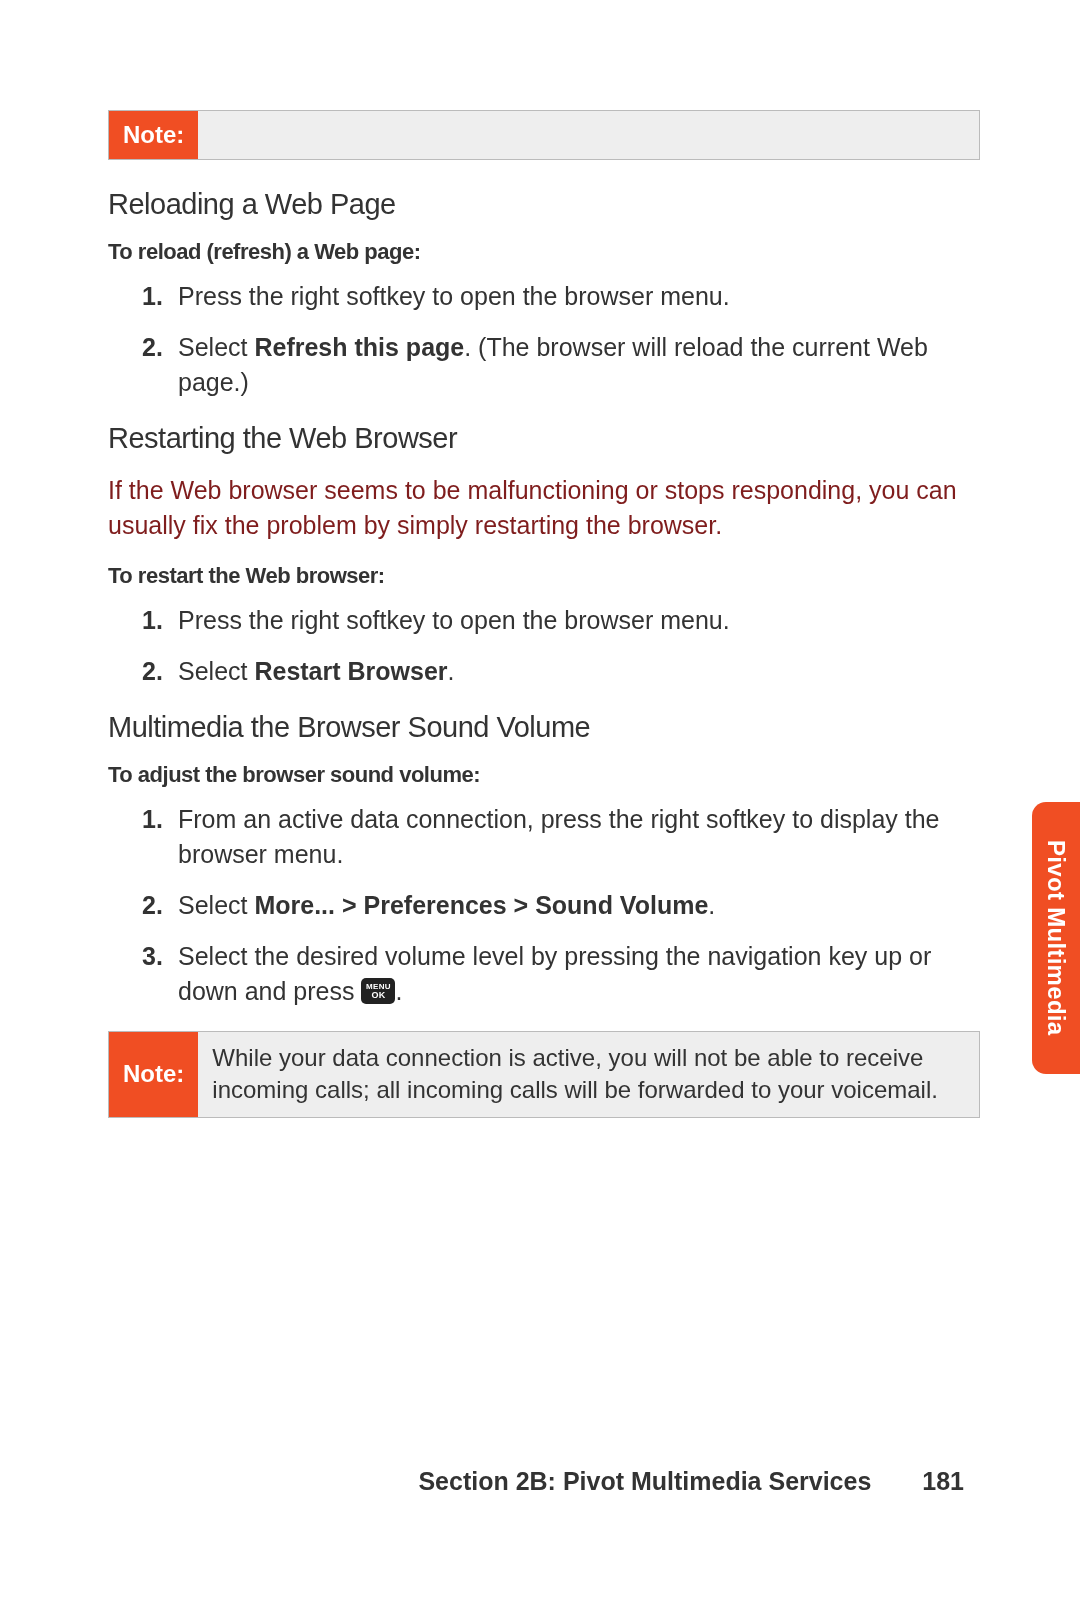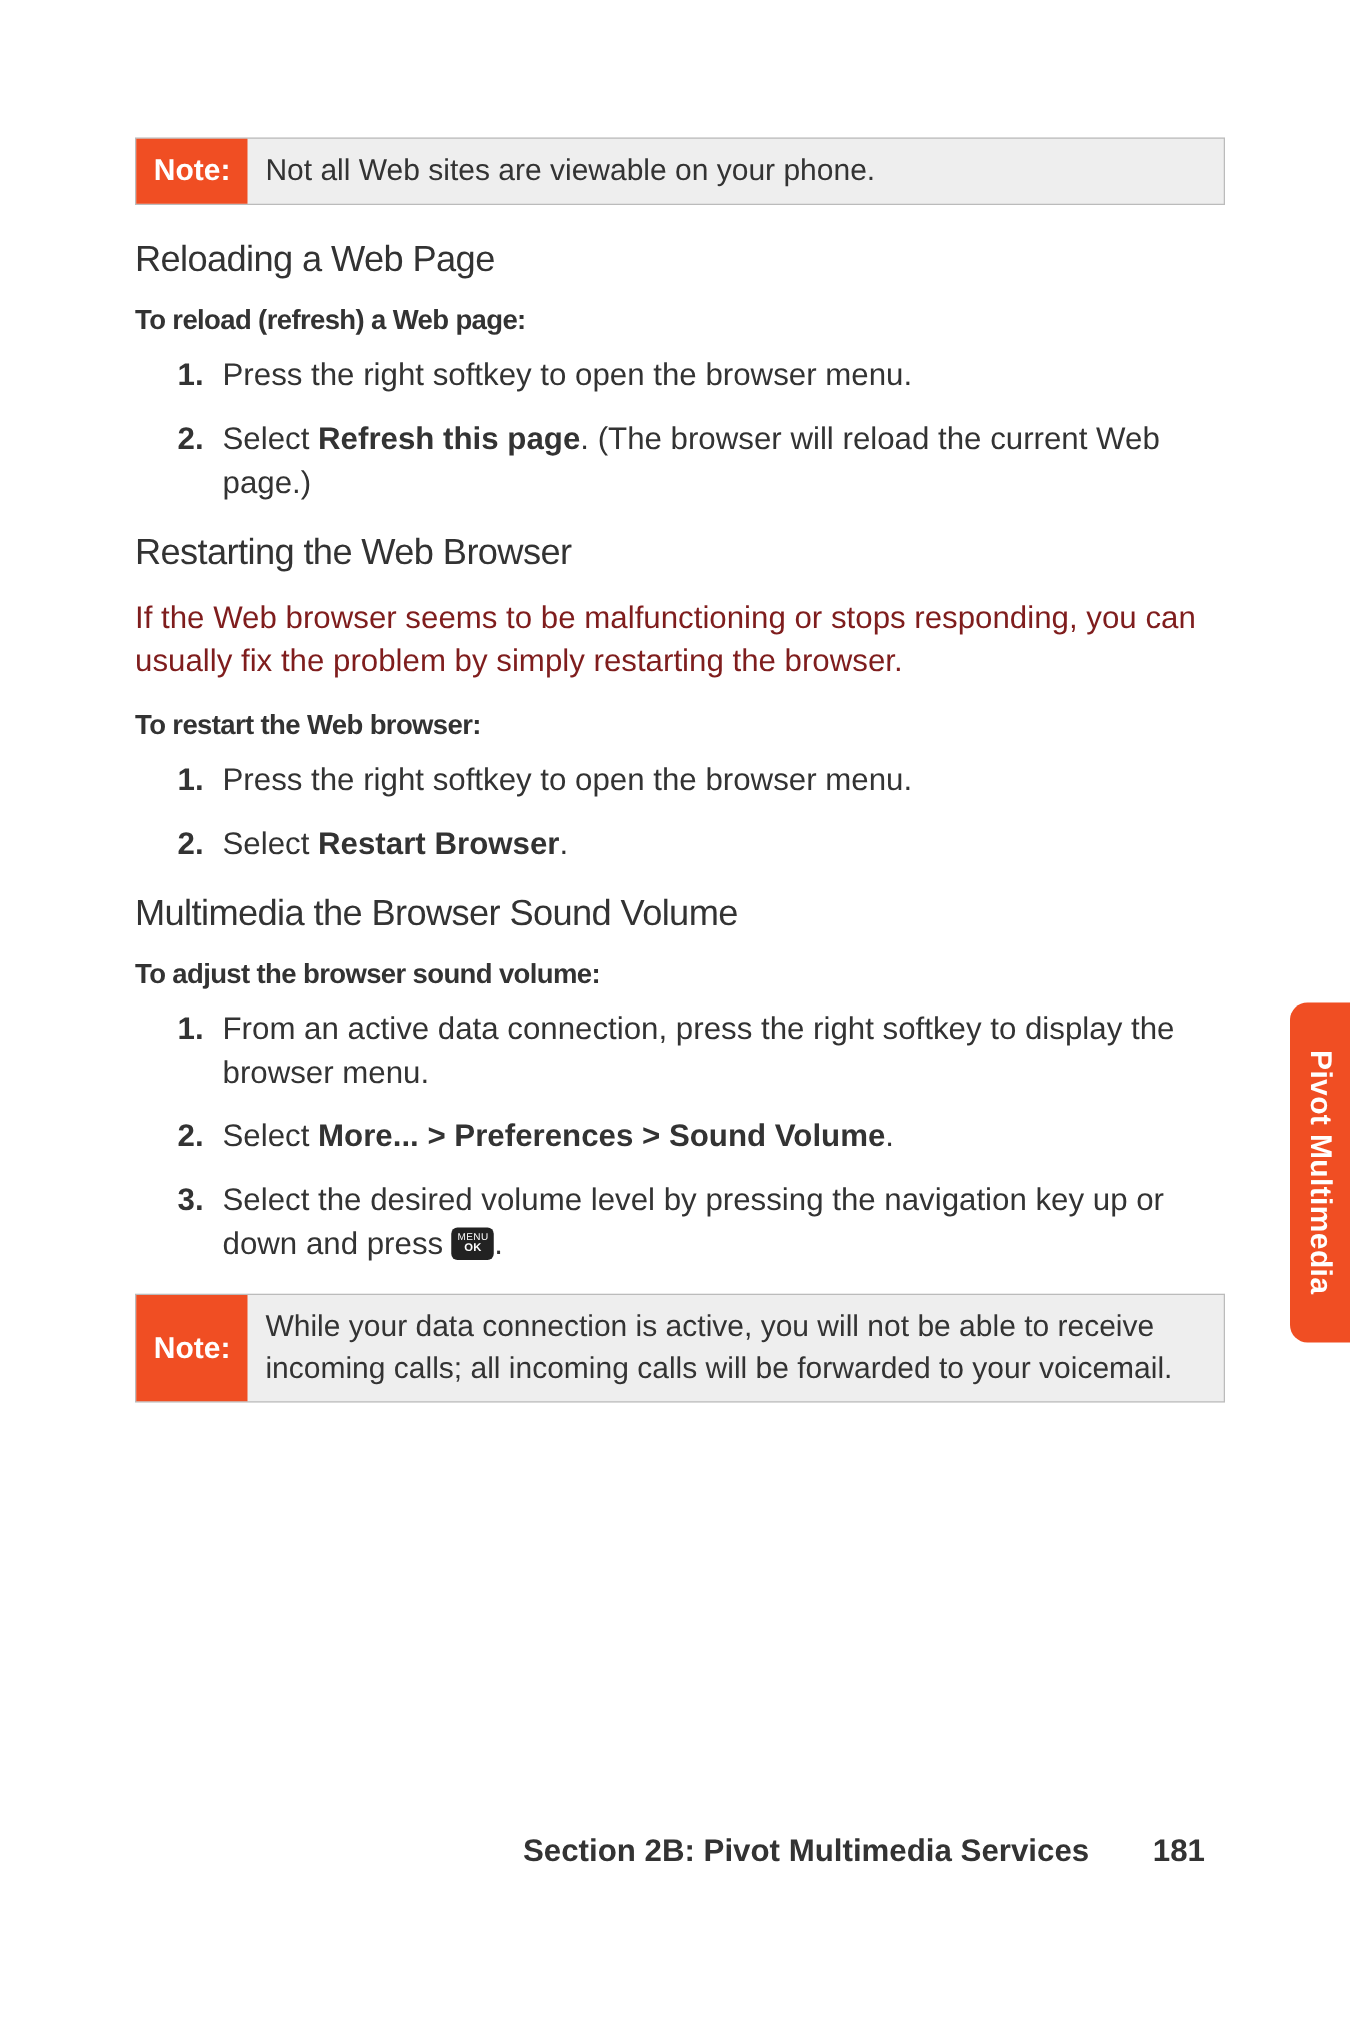--- a/index.html
+++ b/index.html
@@ -9,35 +9,34 @@
   .note-label { background: #f04e23; color: #fff; font-weight: bold; font-size: 24px; padding: 10px 14px; display: flex; align-items: center; }
   .note-text { font-size: 24px; padding: 10px 14px; color: #333; line-height: 1.35; flex: 1; }
   h2.section-heading { font-size: 29px; font-weight: 400; letter-spacing: -0.5px; margin: 14px 0 18px 0; color: #333; }
   .subheading { font-size: 22px; font-weight: 800; letter-spacing: -0.5px; margin: 6px 0 14px 0; color: #333; }
   p.body { font-size: 25px; line-height: 1.4; margin-bottom: 20px; color: #7f1d1d; }
   ol.steps { list-style: none; padding-left: 70px; margin-bottom: 22px; }
   ol.steps li { font-size: 25px; line-height: 1.4; margin-bottom: 16px; position: relative; color: #333; }
   ol.steps li .num { position: absolute; left: -36px; font-weight: 800; }
   ol.steps li .txt b { font-weight: 800; }
   .menu-key { display: inline-flex; flex-direction: column; align-items: center; justify-content: center; background: #222; color: #fff; border-radius: 5px; width: 34px; height: 26px; vertical-align: middle; line-height: 1; position: relative; top: -2px; }
-  .menu-key .l1 { font-size: 8px; font-weight: normal; letter-spacing: 0.3px; }
+  .menu-key .l1 { font-size: 8px; font-weight: bold; letter-spacing: 0.3px; }
   .menu-key .l2 { font-size: 9px; font-weight: bold; letter-spacing: 0.3px; }
   .side-tab { position: absolute; right: 0; top: 802px; width: 48px; height: 272px; background: #f04e23; border-top-left-radius: 14px; border-bottom-left-radius: 14px; display: flex; align-items: center; justify-content: center; }
   .side-tab span { color: #fff; font-weight: 800; font-size: 24px; writing-mode: vertical-rl; letter-spacing: 0.3px; }
   .footer { position: absolute; bottom: 124px; left: 0; width: 1064px; text-align: right; padding-right: 100px; font-size: 25px; font-weight: 800; color: #333; }
   .footer .pageno { display: inline-block; margin-left: 44px; }
 </style>
 </head>
 <body>
 
 <div class="page">
 
   <div class="note-box">
     <div class="note-label">Note:</div>
-    <div class="note-text">Not all Web sites are viewable on your phone.</div>
   </div>
 
   <h2 class="section-heading">Reloading a Web Page</h2>
   <div class="subheading">To reload (refresh) a Web page:</div>
   <ol class="steps">
     <li>
       <span class="num">1.</span>
       <span class="txt">Press the right softkey to open the browser menu.</span>
     </li>
     <li>

